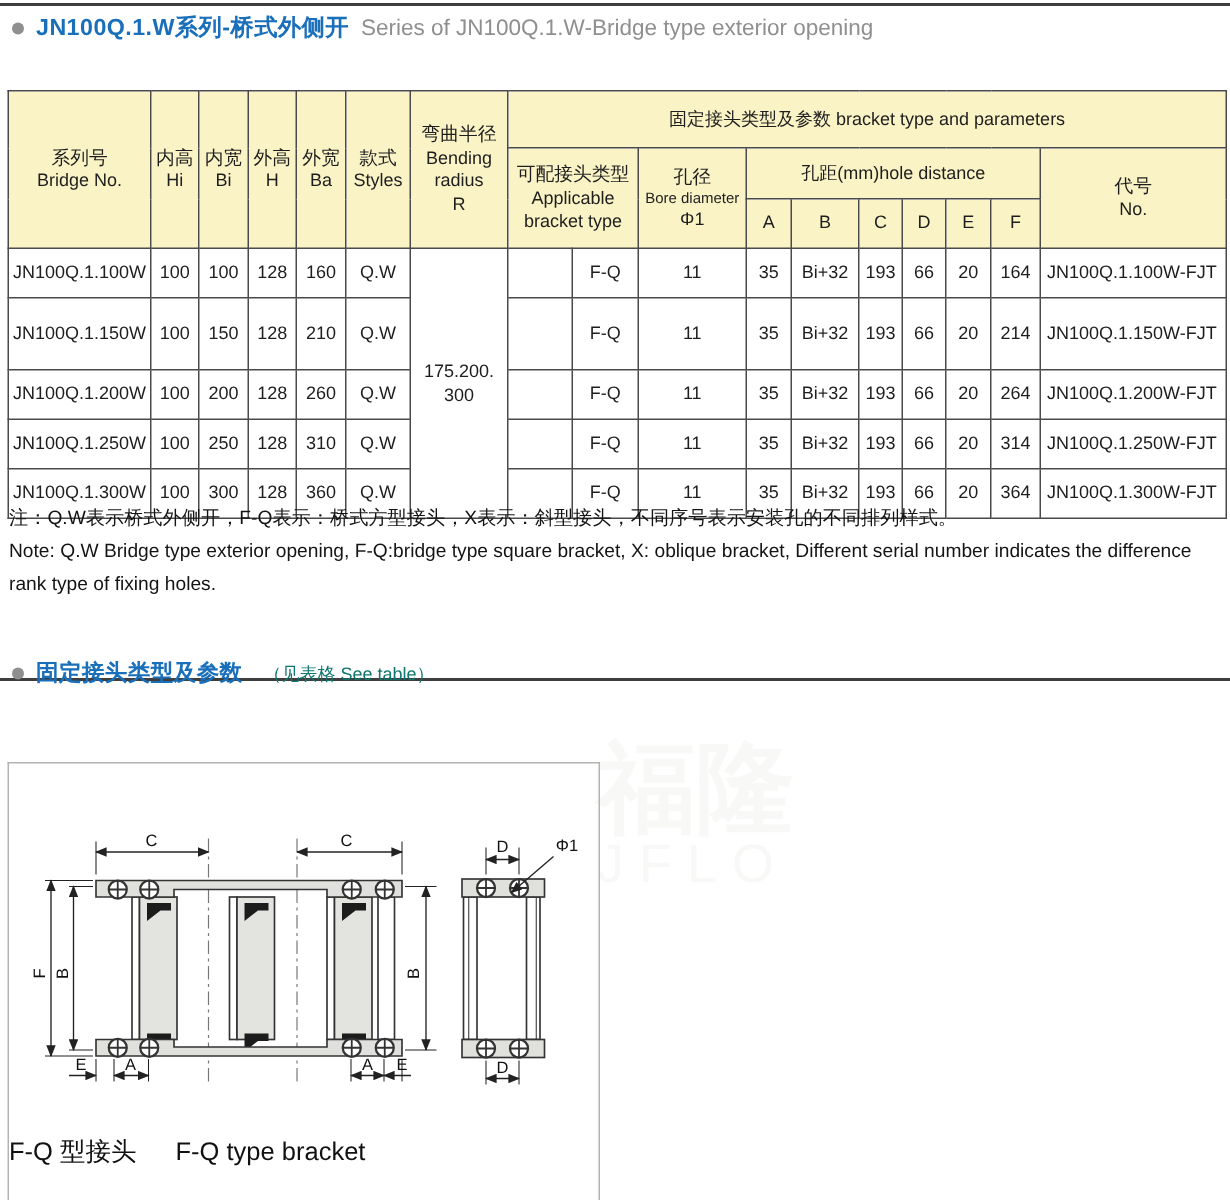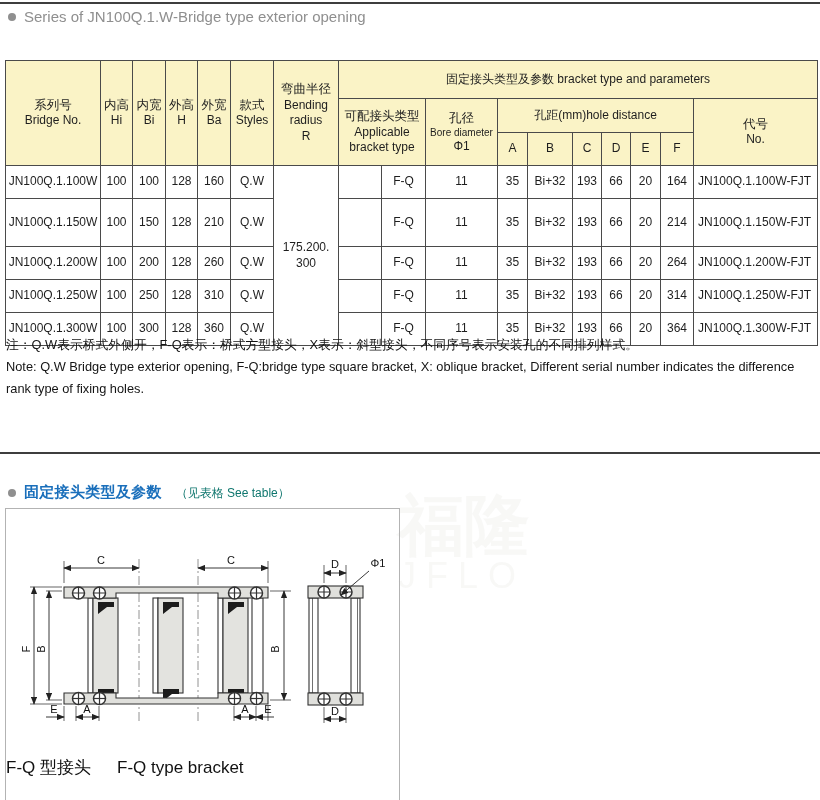--- a/index.html
+++ b/index.html
@@ -4,21 +4,21 @@
 <style>
   html,body{margin:0;padding:0;background:#fff;}
   body{width:820px;height:800px;position:relative;overflow:hidden;
        font-family:"Liberation Sans","DejaVu Sans",sans-serif;color:#1e1e1e;}
   .abs{position:absolute;}
   
   .top-rule{left:0;top:2px;width:820px;height:2px;background:#3e3e3e;}
   .sec-rule{left:0;top:452px;width:820px;height:2px;background:#3e3e3e;}
   .heading{display:flex;align-items:center;gap:8px;}
   .h1{left:8px;top:8px;}
-  .h2{left:8px;top:483px;}
+  .h2{left:8px;top:439px;}
   .bullet{width:8px;height:8px;border-radius:50%;background:#8f8f8f;flex:0 0 auto;}
   .t-zh{font-size:15.5px;font-weight:bold;color:#1a6fbb;letter-spacing:.3px;}
   .t-en{font-size:15px;color:#8f8f8f;}
   .t-hint{font-size:12px;color:#0f766e;margin-left:6px;padding-top:2px;}
   
   .spec{left:5px;top:60px;}
   table{border-collapse:collapse;table-layout:fixed;width:812px;}
   td{border:1px solid #4a4a4a;font-size:12px;text-align:center;vertical-align:middle;
      padding:0;line-height:1.3;overflow:hidden;}
   td.hdr{background:#faf3c6;}
@@ -38,20 +38,21 @@
   .watermark .wm2{font-size:36px;letter-spacing:10px;}
   svg text{font-family:"Liberation Sans","DejaVu Sans",sans-serif;font-size:11px;fill:#111;}
 </style>
 </head>
 <body>
 
 <div class="abs top-rule"></div>
 
 <div class="abs heading h1">
   <span class="bullet"></span>
+  <span class="t-zh">JN100Q.1.W系列-桥式外侧开</span>
   <span class="t-en">Series of JN100Q.1.W-Bridge type exterior opening</span>
 </div>
 
 <div class="abs spec">
 <table>
   <colgroup>
     <col style="width:95px">
         <col style="width:32px">
         <col style="width:33px">
     <col style="width:32px">

